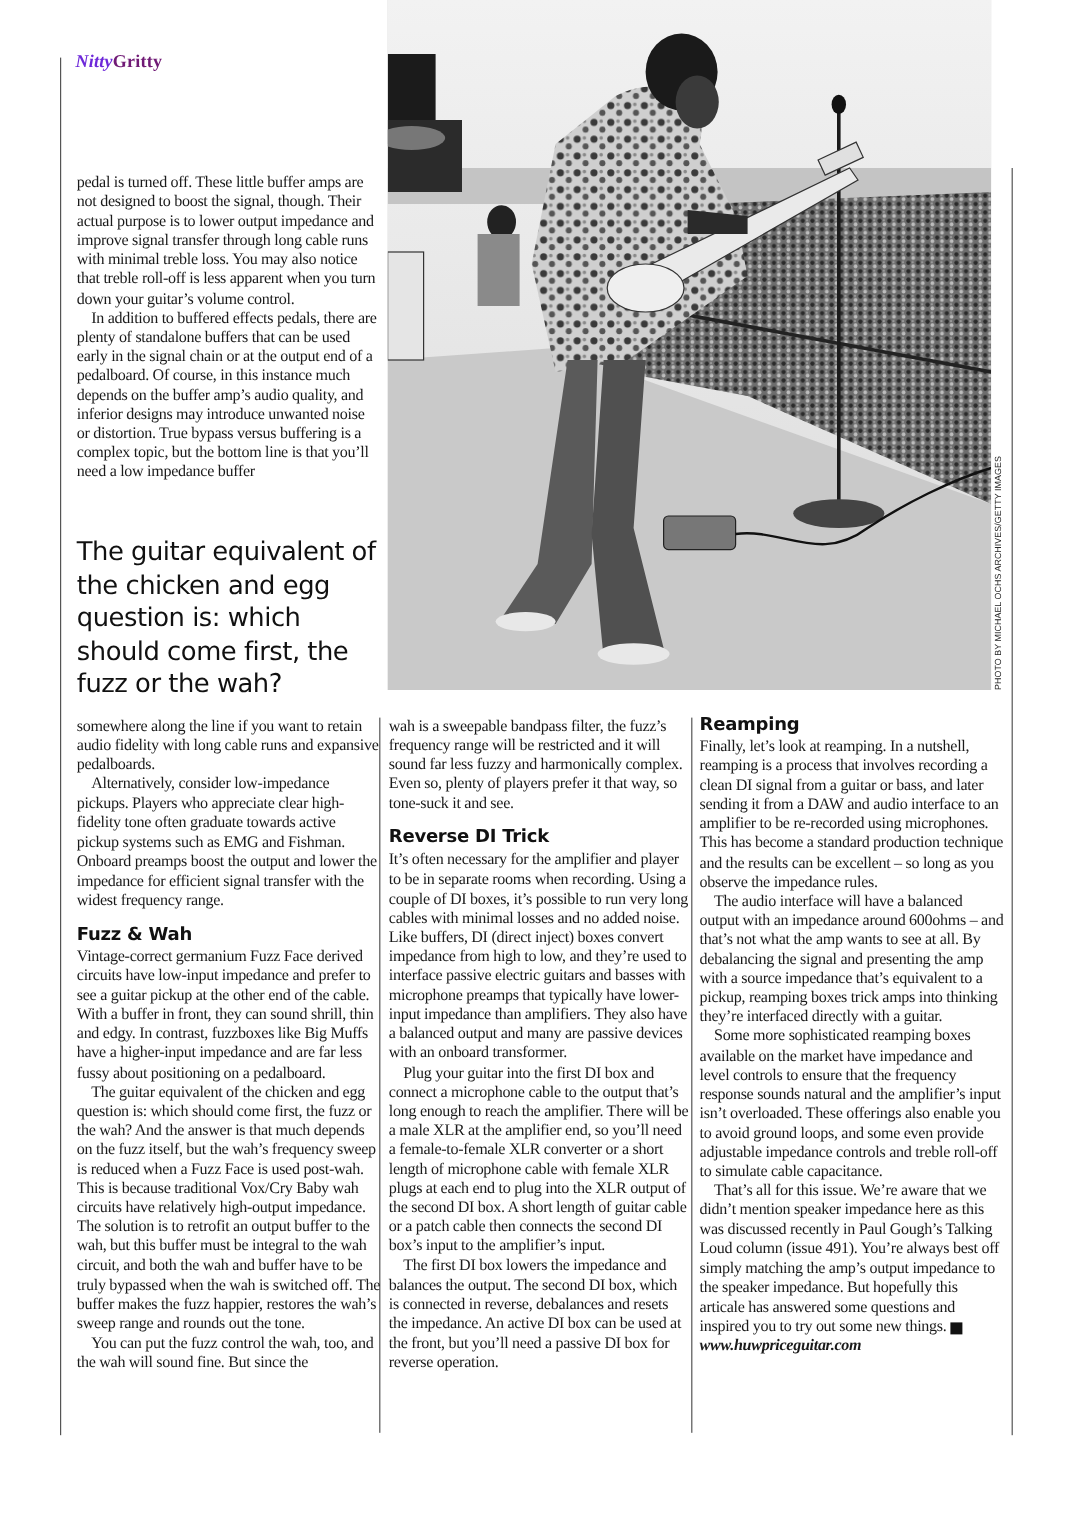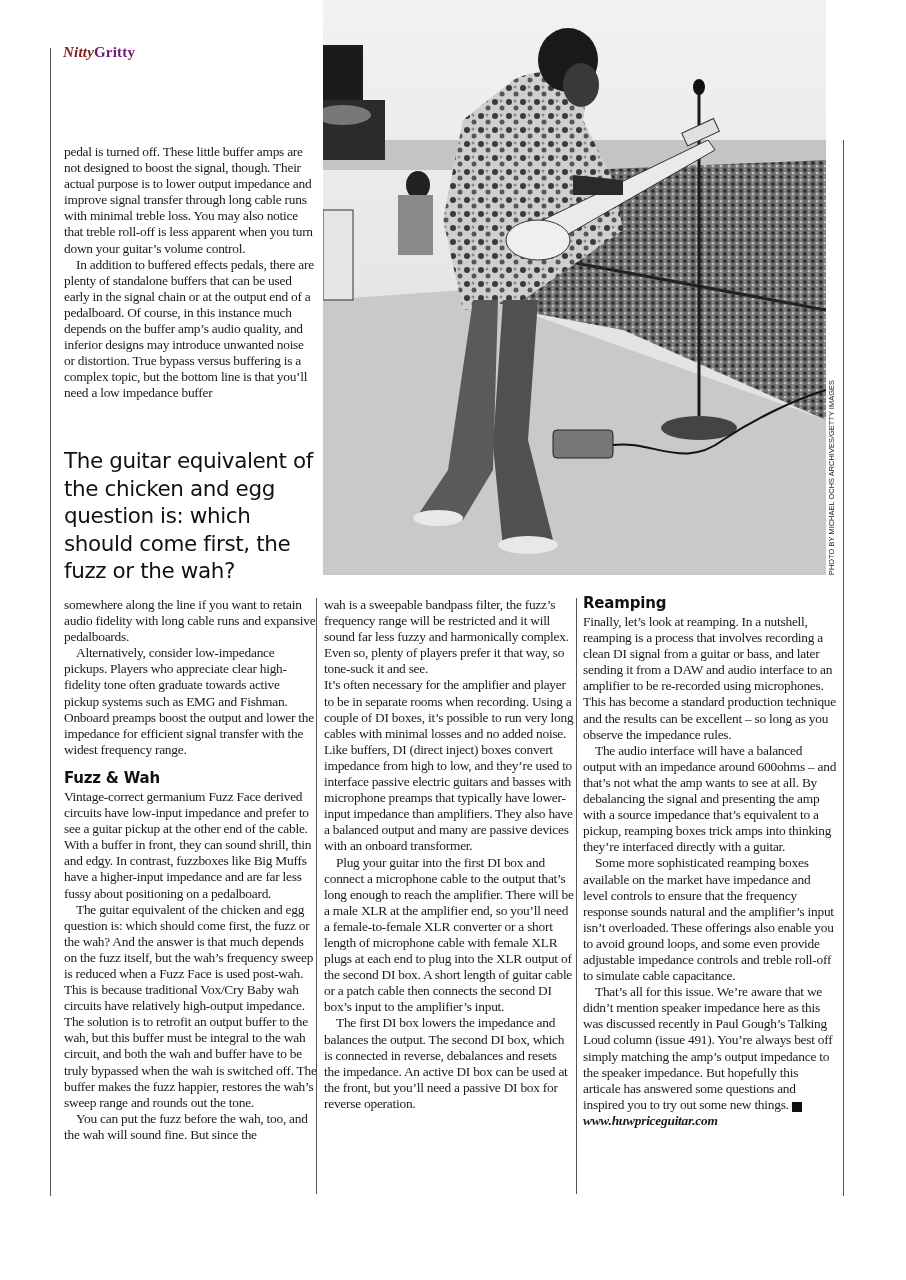--- a/index.html
+++ b/index.html
@@ -2,21 +2,21 @@
 <html><head>
   <meta charset="utf-8">
   <style>
     * { box-sizing: border-box; margin: 0; padding: 0; }
     html, body { width: 906px; height: 1280px; background: #ffffff; overflow: hidden; }
     body { position: relative; font-family: "Liberation Serif", "DejaVu Serif", serif; color: #1a1a1a; }
 
     .rule { position: absolute; background: #555; width: 1px; }
 
     .section-tag { position: absolute; left: 63px; top: 44px; font-size: 15px; font-weight: bold; letter-spacing: 0.2px; }
-    .section-tag .a { font-style: italic; color: #7f1d1d; margin-top: 27px; }
+    .section-tag .a { font-style: italic; color: #6d28d9; margin-top: 27px; }
     .section-tag .b { color: #701a75; }
 
     .col { position: absolute; font-size: 13.4px; line-height: 16.1px; letter-spacing: -0.25px; }
     .col p { text-indent: 0; }
     .col p.indent { text-indent: 12px; }
     .col h2 { font-family: "DejaVu Sans", sans-serif; font-weight: bold; font-size: 15px; line-height: 20px; letter-spacing: -0.2px; margin-top: 10px; margin-bottom: 1px; color: #111; }
     .col h2.first { margin-top: 0; }
 
     .pullquote { position: absolute; left: 64px; top: 447px; width: 255px; font-family: "DejaVu Sans", sans-serif; font-size: 21.5px; line-height: 27.5px; letter-spacing: -0.4px; color: #111; font-weight: normal; }
 
@@ -115,25 +115,26 @@
   </svg>
 </div>
 <div class="credit">PHOTO BY MICHAEL OCHS ARCHIVES/GETTY IMAGES</div>
 
 <div class="col" style="left:64px; top:597px; width:253px;">
   <p>somewhere along the line if you want to retain audio fidelity with long cable runs and expansive pedalboards.</p>
   <p class="indent">Alternatively, consider low-impedance pickups. Players who appreciate clear high-fidelity tone often graduate towards active pickup systems such as EMG and Fishman. Onboard preamps boost the output and lower the impedance for efficient signal transfer with the widest frequency range.</p>
   <h2>Fuzz &amp; Wah</h2>
   <p>Vintage-correct germanium Fuzz Face derived circuits have low-input impedance and prefer to see a guitar pickup at the other end of the cable. With a buffer in front, they can sound shrill, thin and edgy. In contrast, fuzzboxes like Big Muffs have a higher-input impedance and are far less fussy about positioning on a pedalboard.</p>
   <p class="indent">The guitar equivalent of the chicken and egg question is: which should come first, the fuzz or the wah? And the answer is that much depends on the fuzz itself, but the wah’s frequency sweep is reduced when a Fuzz Face is used post-wah. This is because traditional Vox/Cry Baby wah circuits have relatively high-output impedance. The solution is to retrofit an output buffer to the wah, but this buffer must be integral to the wah circuit, and both the wah and buffer have to be truly bypassed when the wah is switched off. The buffer makes the fuzz happier, restores the wah’s sweep range and rounds out the tone.</p>
-  <p class="indent">You can put the fuzz before the wah, too, and the wah will sound fine. But since the</p>
+  <p class="indent">You can put the fuzz control the wah, too, and the wah will sound fine. But since the</p>
 </div>
 
 <div class="col" style="left:324px; top:597px; width:250px;">
   <p>wah is a sweepable bandpass filter, the fuzz’s frequency range will be restricted and it will sound far less fuzzy and harmonically complex. Even so, plenty of players prefer it that way, so tone-suck it and see.</p>
+  <h2>Reverse DI Trick</h2>
   <p>It’s often necessary for the amplifier and player to be in separate rooms when recording. Using a couple of DI boxes, it’s possible to run very long cables with minimal losses and no added noise. Like buffers, DI (direct inject) boxes convert impedance from high to low, and they’re used to interface passive electric guitars and basses with microphone preamps that typically have lower-input impedance than amplifiers. They also have a balanced output and many are passive devices with an onboard transformer.</p>
   <p class="indent">Plug your guitar into the first DI box and connect a microphone cable to the output that’s long enough to reach the amplifier. There will be a male XLR at the amplifier end, so you’ll need a female-to-female XLR converter or a short length of microphone cable with female XLR plugs at each end to plug into the XLR output of the second DI box. A short length of guitar cable or a patch cable then connects the second DI box’s input to the amplifier’s input.</p>
   <p class="indent">The first DI box lowers the impedance and balances the output. The second DI box, which is connected in reverse, debalances and resets the impedance. An active DI box can be used at the front, but you’ll need a passive DI box for reverse operation.</p>
 </div>
 
 <div class="col" style="left:583px; top:593px; width:254px;">
   <h2 class="first">Reamping</h2>
   <p>Finally, let’s look at reamping. In a nutshell, reamping is a process that involves recording a clean DI signal from a guitar or bass, and later sending it from a DAW and audio interface to an amplifier to be re-recorded using microphones. This has become a standard production technique and the results can be excellent – so long as you observe the impedance rules.</p>
   <p class="indent">The audio interface will have a balanced output with an impedance around 600ohms – and that’s not what the amp wants to see at all. By debalancing the signal and presenting the amp with a source impedance that’s equivalent to a pickup, reamping boxes trick amps into thinking they’re interfaced directly with a guitar.</p>
   <p class="indent">Some more sophisticated reamping boxes available on the market have impedance and level controls to ensure that the frequency response sounds natural and the amplifier’s input isn’t overloaded. These offerings also enable you to avoid ground loops, and some even provide adjustable impedance controls and treble roll-off to simulate cable capacitance.</p>

